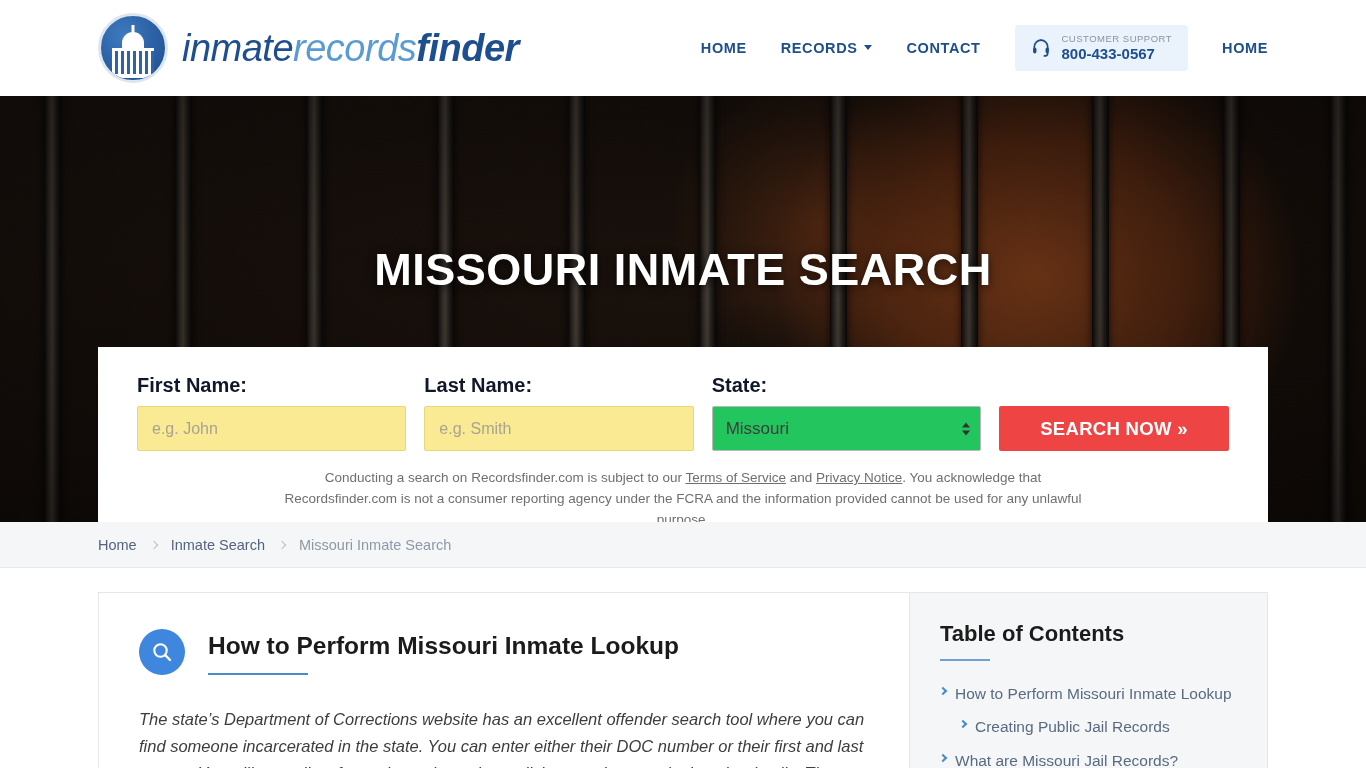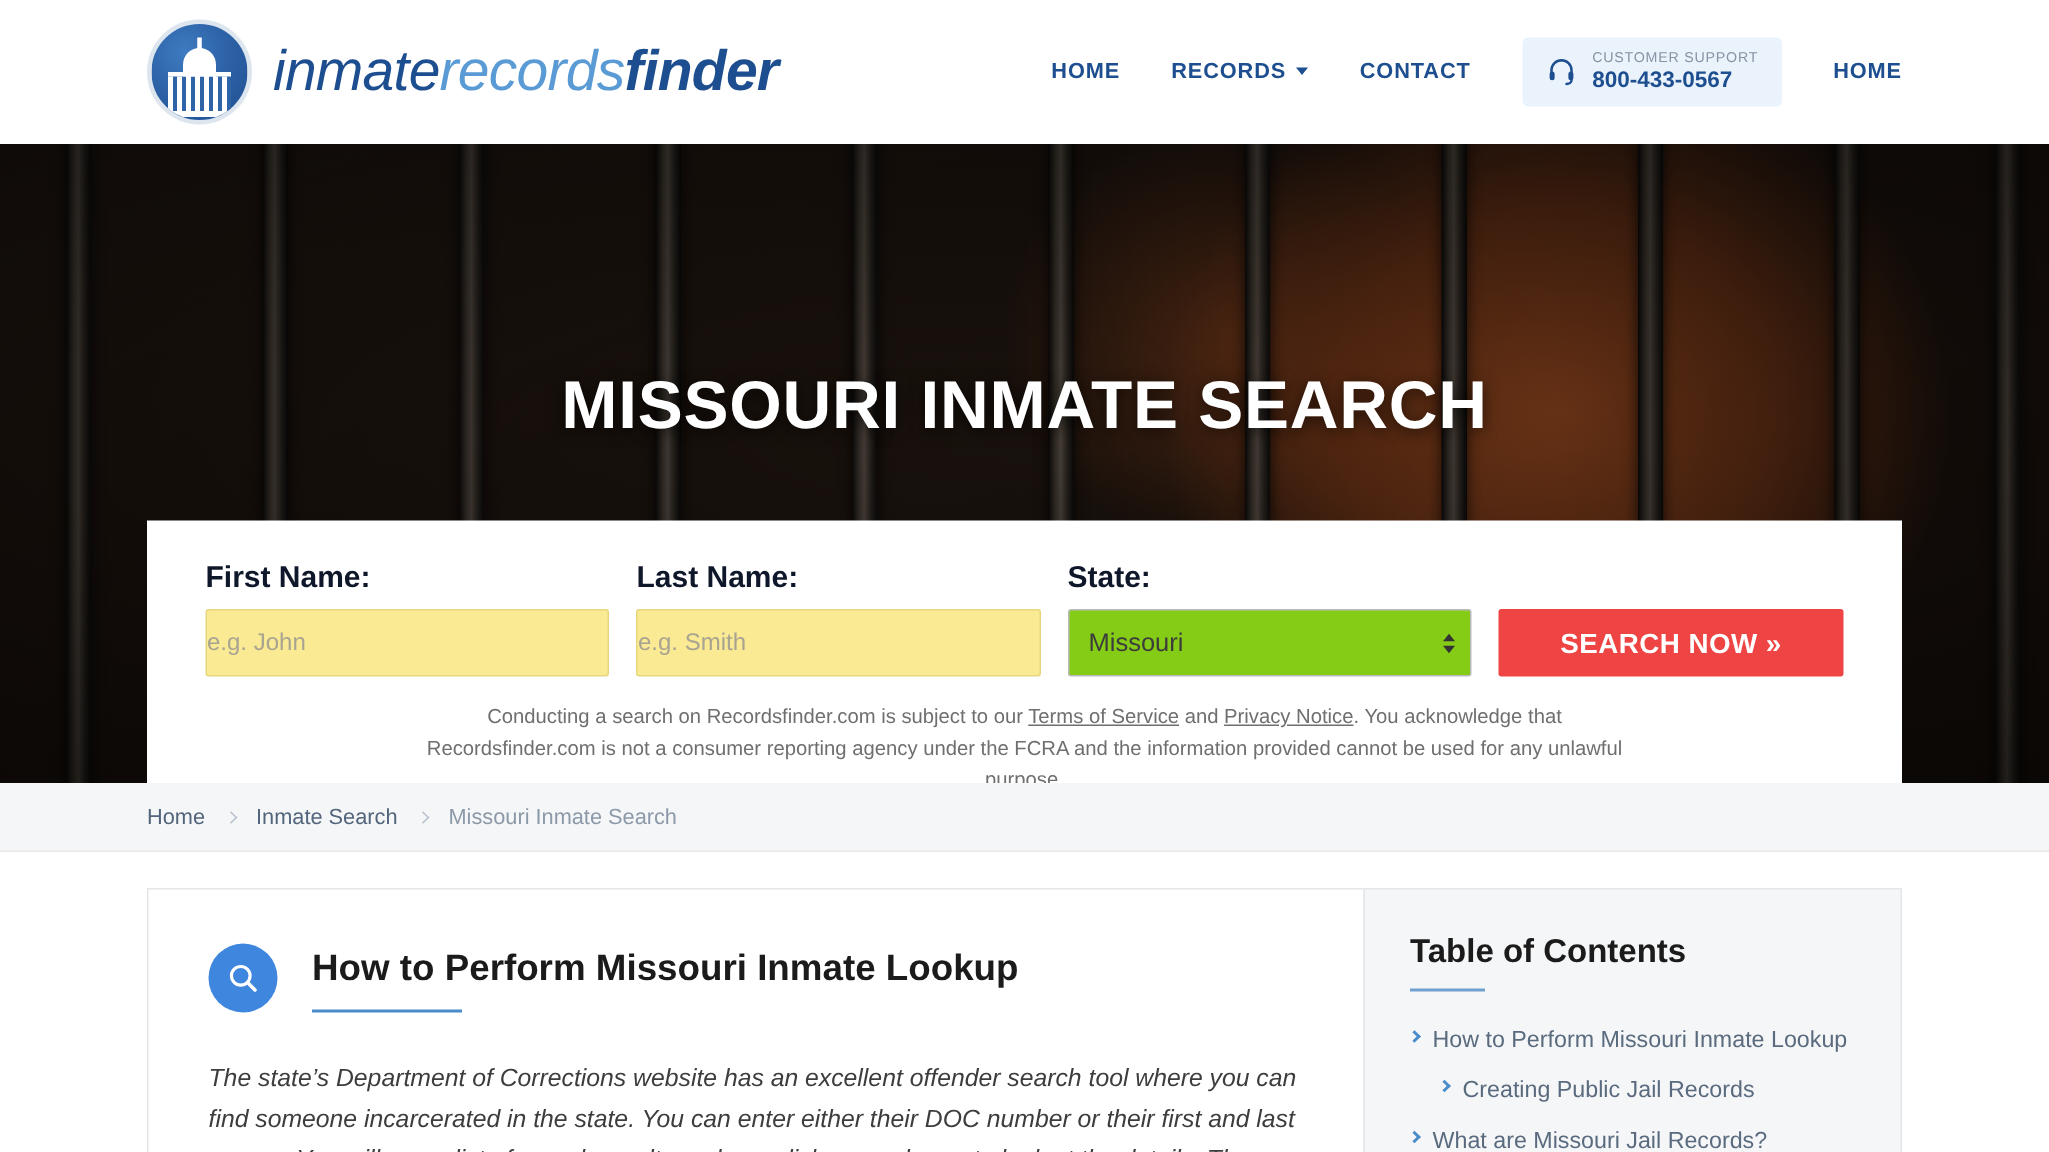--- a/index.html
+++ b/index.html
@@ -163,32 +163,32 @@
   .field-label {
     font-size: 20px; font-weight: bold; color: #0f172a;
     margin-bottom: 9px;
   }
   .text-input {
     height: 45px;
     background: #f9ea93;
     border: 1px solid #e3d municipality;
     border: 1px solid #e6d77f;
     border-radius: 2px;
-    padding: 0 0;
+    padding: 0 14px;
     font-size: 16px;
     font-family: "Liberation Sans", sans-serif;
     color: #55524a;
     outline: none;
   }
   .text-input::placeholder { color: #a9a392; }
   .select-wrap { position: relative; }
   .select-input {
     width: 100%;
     height: 45px;
-    background: #84cc16;
+    background: #22c55e;
     border: 1px solid #b9b9b9;
     border-radius: 2px;
     padding: 0 30px 0 13px;
     font-size: 17px;
     font-family: "Liberation Sans", sans-serif;
     color: #3c3c3c;
     appearance: none;
     -webkit-appearance: none;
     outline: none;
     cursor: pointer;

